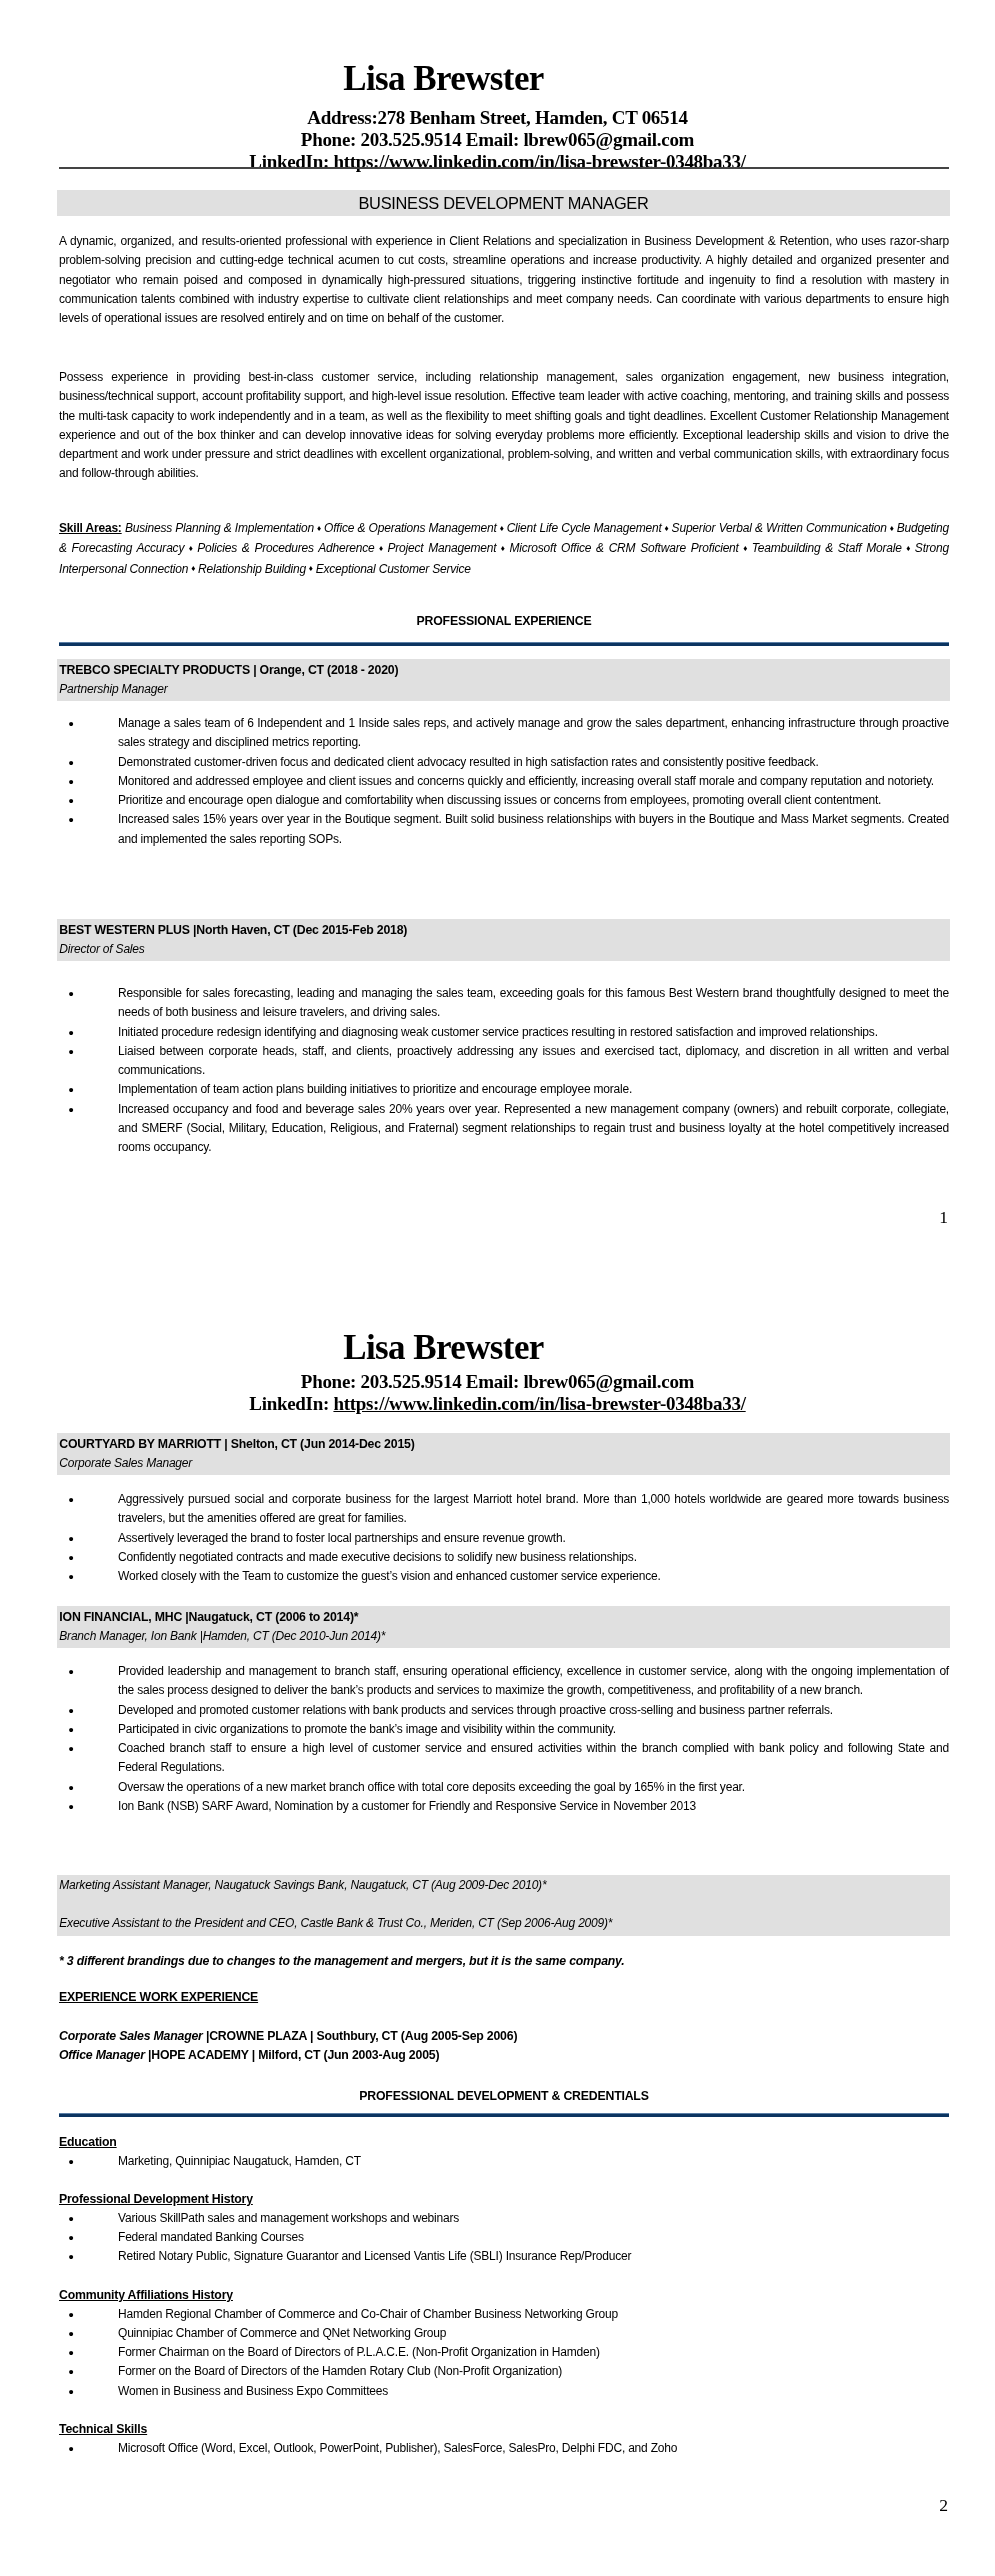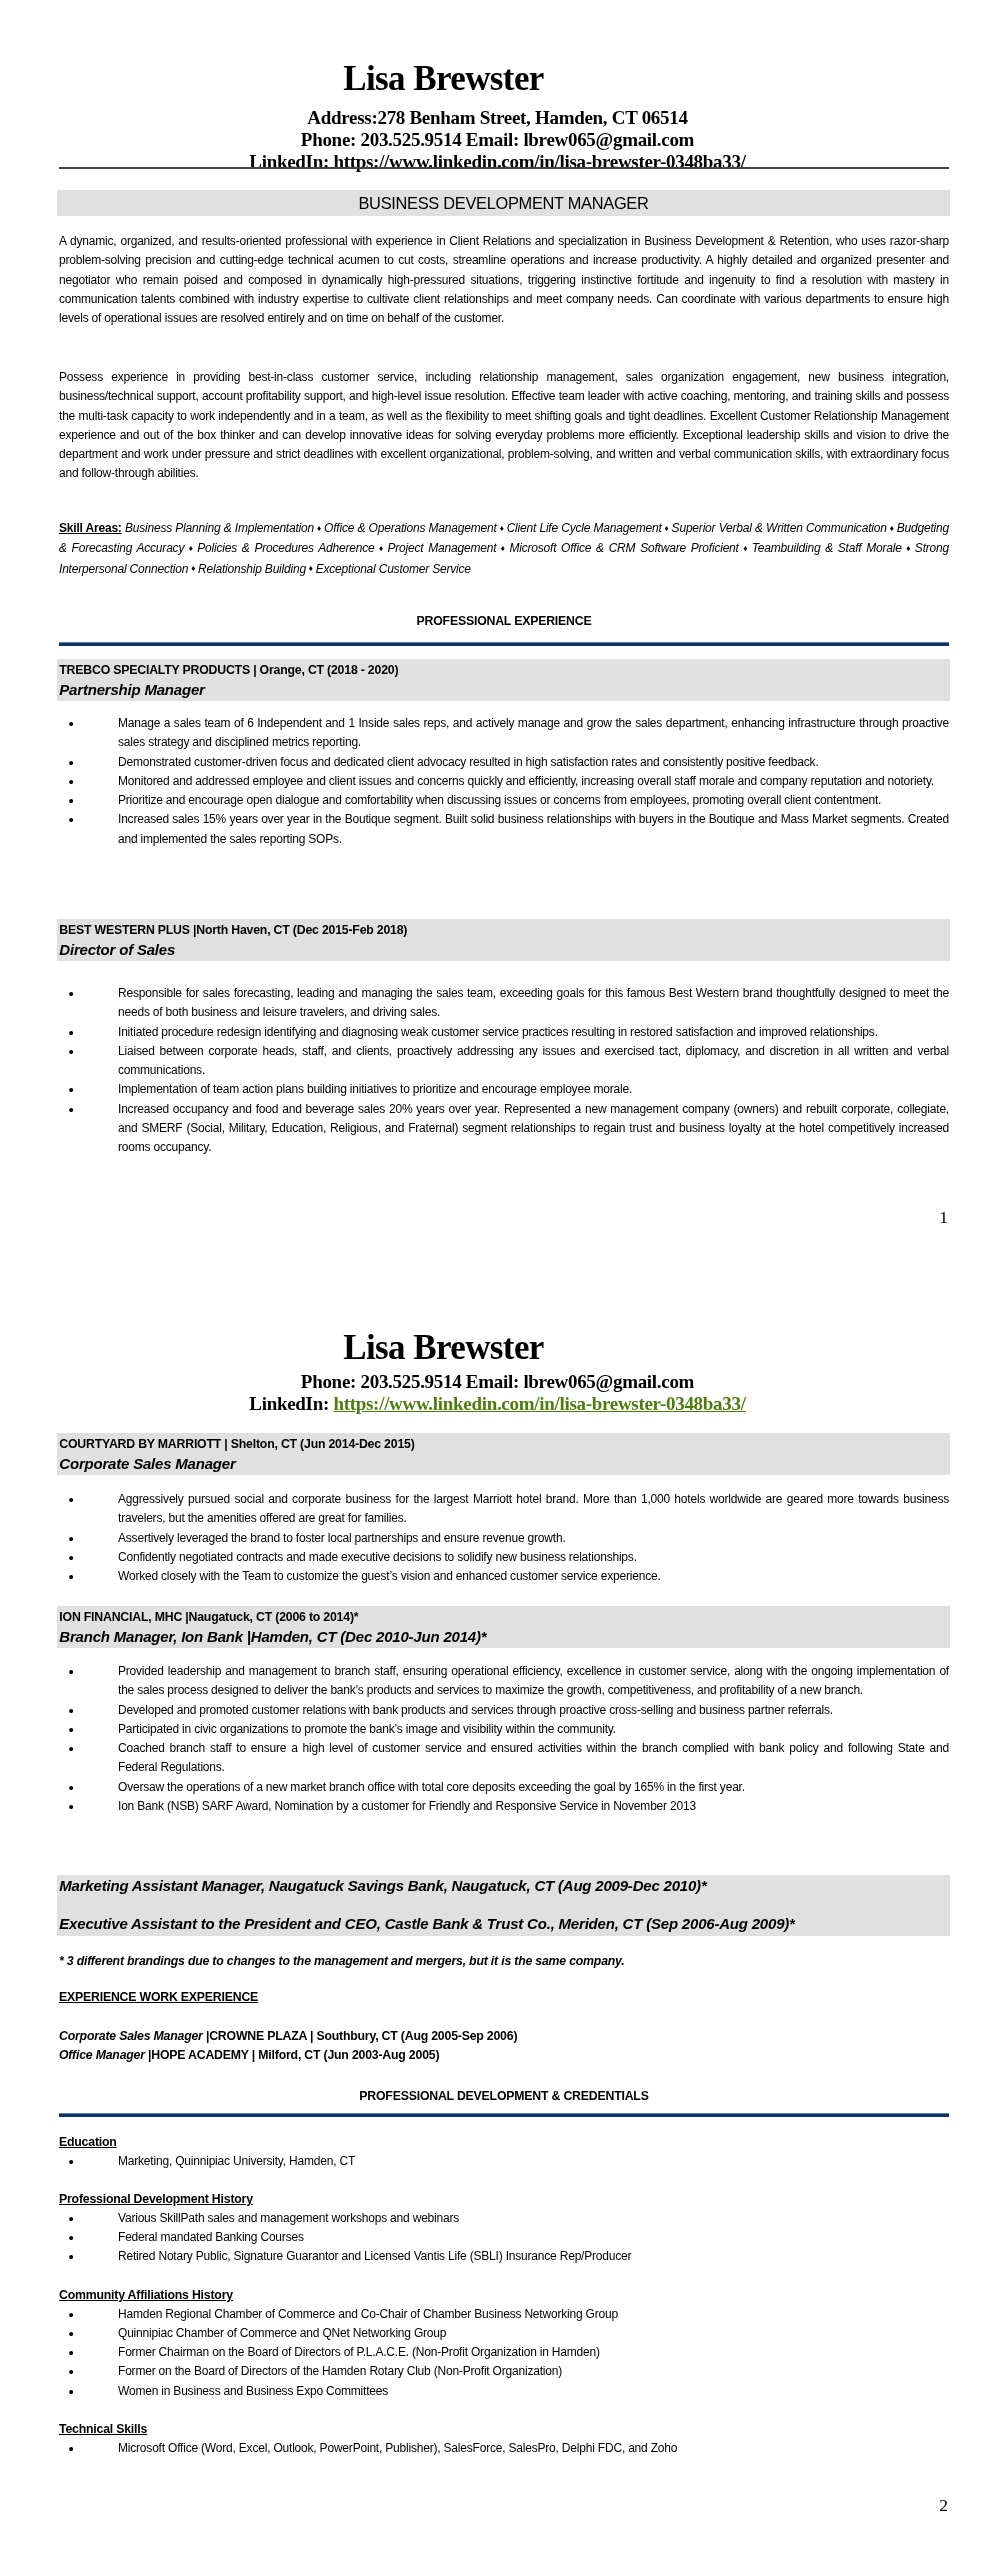--- a/index.html
+++ b/index.html
@@ -4,36 +4,36 @@
 <style>
   html, body { margin: 0; padding: 0; background: #ffffff; }
   body { width: 995px; height: 2576px; position: relative; overflow: hidden; color: #000; }
   .serif { font-family: "Liberation Serif", "DejaVu Serif", serif; }
   .sans { font-family: "Liberation Sans", "DejaVu Sans", sans-serif; }
   .abs { position: absolute; }
   .content { left: 59px; width: 890px; }
 
   .name { left: 0; width: 887px; text-align: center; font-weight: bold; font-size: 35px; line-height: 39px; letter-spacing: -0.6px; }
   .contact-line { left: 0; width: 995px; text-align: center; font-weight: bold; font-size: 19px; line-height: 22px; letter-spacing: -0.3px; }
-  .link { color: #4d7c0f; text-decoration: underline; }
+  .link { color: #000000; text-decoration: underline; }
   .rule-dark { left: 59px; width: 890px; height: 1.8px; background: #444; }
 
   .title-band { left: 57px; width: 893px; height: 26px; background: #e0e0e0; text-align: center; font-weight: normal; font-size: 16.4px; line-height: 26px; letter-spacing: -0.3px; }
 
   .para { font-size: 12px; line-height: 19.3px; text-align: justify; letter-spacing: -0.2px; }
   .skill-label { font-weight: bold; text-decoration: underline; font-style: normal; }
   .skills { font-style: italic; }
   .diamond { font-style: normal; font-size: 8.2px; margin: 0 2.9px; position: relative; top: -1.2px; }
 
   .section-head { left: 59px; width: 890px; text-align: center; font-weight: bold; font-size: 12.3px; line-height: 16.4px; letter-spacing: -0.2px; }
   .rule-blue { left: 59px; width: 890px; height: 2.9px; background: #0b3460; border-top: 0.6px solid #5b7fa6; }
 
   .job-band { left: 57px; width: 893px; background: #e0e0e0; padding: 2.3px 2.3px 1.8px 2.3px; box-sizing: border-box; }
   .job-line { font-weight: bold; font-size: 12.3px; line-height: 19px; letter-spacing: -0.2px; white-space: nowrap; }
-  .job-role { font-weight: bold; font-style: italic; font-size: 15px; line-height: 19px; letter-spacing: -0.2px; white-space: nowrap; }
+  .job-role { font-weight: normal; font-style: italic; font-size: 12px; line-height: 19px; letter-spacing: -0.2px; white-space: nowrap; }
 
   ul.bullets { list-style: none; margin: 0; padding: 0; }
   ul.bullets li { position: relative; padding-left: 59px; font-size: 12px; line-height: 19.3px; text-align: justify; letter-spacing: -0.2px; }
   ul.bullets li::before { content: "\2022"; position: absolute; left: 9.4px; top: 0; font-size: 15px; }
 
   .page-num { left: 913px; width: 35px; text-align: right; font-size: 17.6px; }
 
   .note { font-weight: bold; font-style: italic; font-size: 12.3px; line-height: 19px; letter-spacing: -0.2px; }
   .sub-head { font-weight: bold; text-decoration: underline; font-size: 12.3px; line-height: 17.6px; letter-spacing: -0.2px; }
   .addl-line { font-weight: bold; font-size: 12.3px; line-height: 19px; letter-spacing: -0.2px; white-space: nowrap; }
@@ -133,21 +133,21 @@
   <div class="addl-line"><span class="it">Corporate Sales Manager</span><span> |CROWNE PLAZA | Southbury, CT (Aug 2005-Sep 2006)</span></div>
   <div class="addl-line"><span class="it">Office Manager</span><span> |HOPE ACADEMY | Milford, CT (Jun 2003-Aug 2005)</span></div>
 </div>
 
 <div class="abs section-head sans" style="top:2088px;">PROFESSIONAL DEVELOPMENT &amp; CREDENTIALS</div>
 <div class="abs rule-blue" style="top:2113px;"></div>
 
 <div class="abs content sans" style="top:2134px;">
   <div class="sub-head" style="display:inline-block;">Education</div>
   <ul class="bullets">
-    <li>Marketing, Quinnipiac University, Hamden, CT</li>
+    <li>Marketing, Quinnipiac Naugatuck, Hamden, CT</li>
   </ul>
 </div>
 
 <div class="abs content sans" style="top:2191px;">
   <div class="sub-head" style="display:inline-block;">Professional Development History</div>
   <ul class="bullets">
     <li>Various SkillPath sales and management workshops and webinars</li>
     <li>Federal mandated Banking Courses</li>
     <li>Retired Notary Public, Signature Guarantor and Licensed Vantis Life (SBLI) Insurance Rep/Producer</li>
   </ul>

